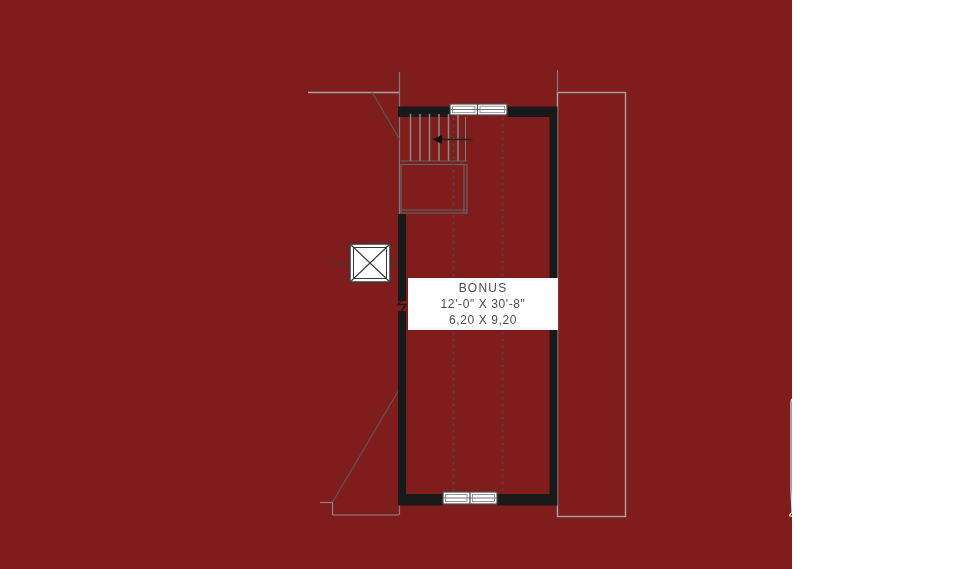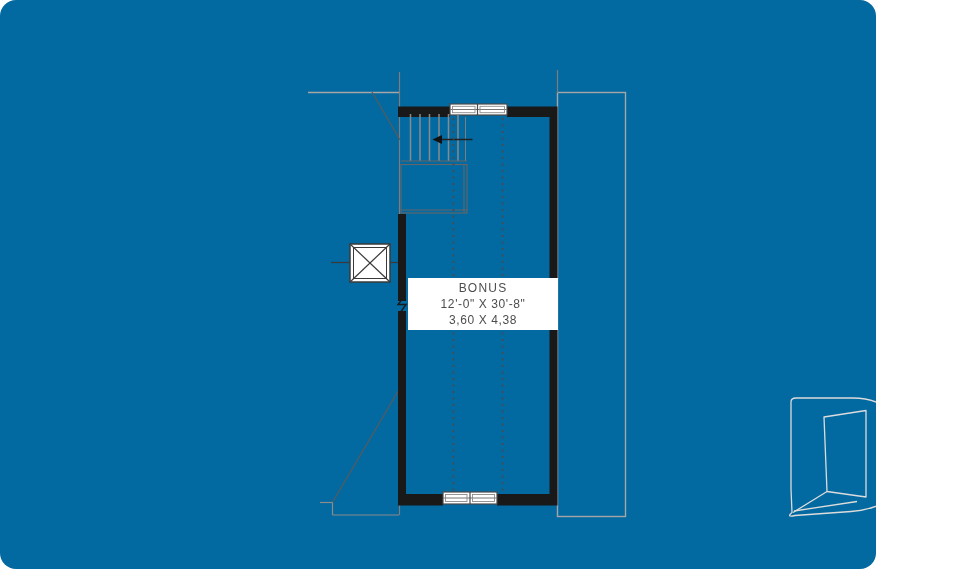--- a/index.html
+++ b/index.html
@@ -1,22 +1,21 @@
 <!DOCTYPE html>
 <html><head>
 <meta charset="utf-8">
 <style>
   html,body{margin:0;padding:0;background:#ffffff;}
   .canvas{
     position:relative;
-    width:876px;height:569px;
-    background:#0369a1;
+    width:792px;height:569px;
+    background:#7f1d1d;
     overflow:hidden;
     font-family:"Liberation Sans", sans-serif;
-    border-radius:16px;
   }
   .plan-svg{position:absolute;left:0;top:0;}
   .room-text{
     position:absolute;
     left:408px;top:278px;width:150px;
     background:#ffffff;
     text-align:center;
     color:#4d4d4d;
     font-size:12px;
     line-height:16px;
@@ -128,16 +127,16 @@
       <path d="M791,489 L791,402 Q791,398 796,398 L853,398 C890,398 908,424 908,457 C908,491 886,509 851,511.5 L795,515.5 Q786,517.5 792,512.5 Z"></path>
       <path d="M824,417 L866,410.5 L866,497 L827,491.5 Z"></path>
       <path d="M827,491.5 L793,512.5"></path>
       <path d="M794,511 L857,501.5"></path>
     </g>
   </svg>
 
   <div class="room-text">
     <div class="room-name">BONUS</div>
     <div>12'-0" X 30'-8"</div>
-    <div>3,60 X 4,38</div>
+    <div>6,20 X 9,20</div>
   </div>
 
 </div>
 
 </body></html>

